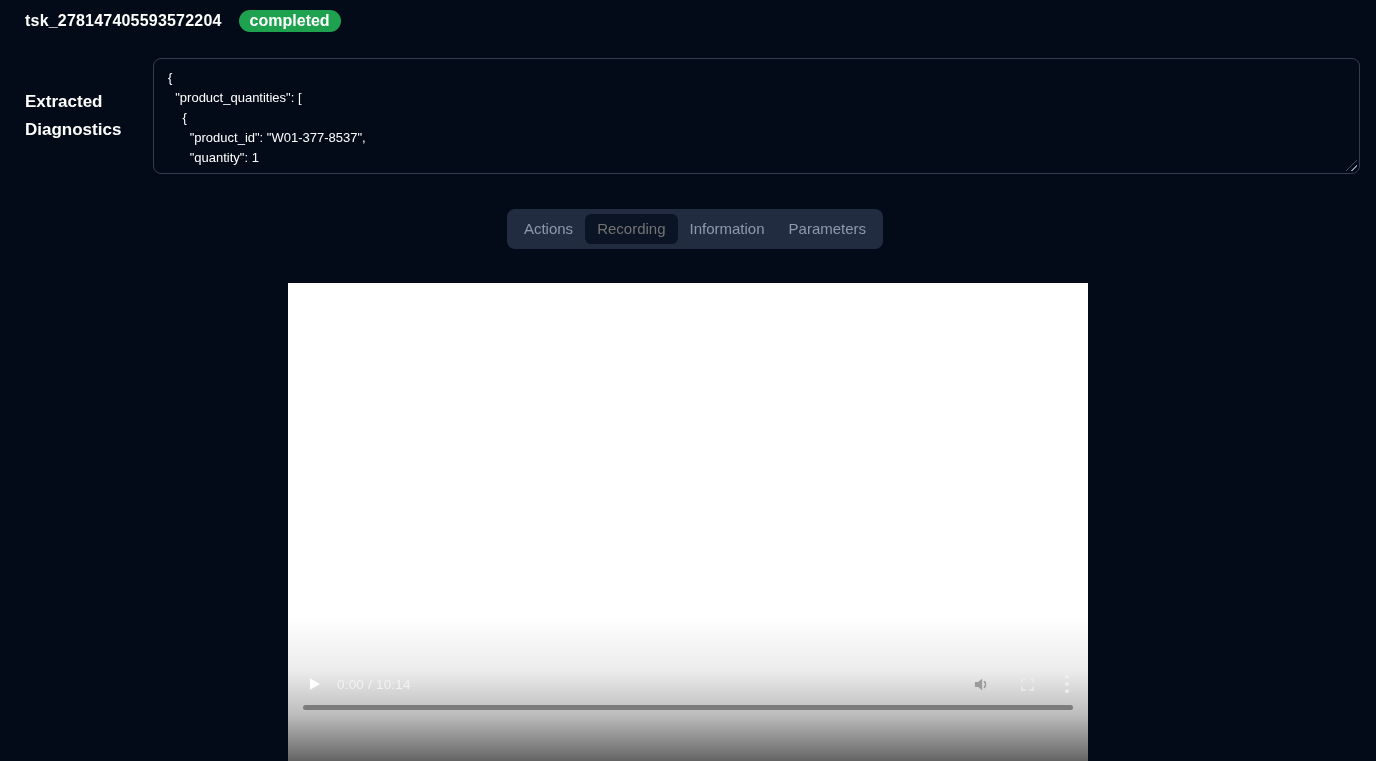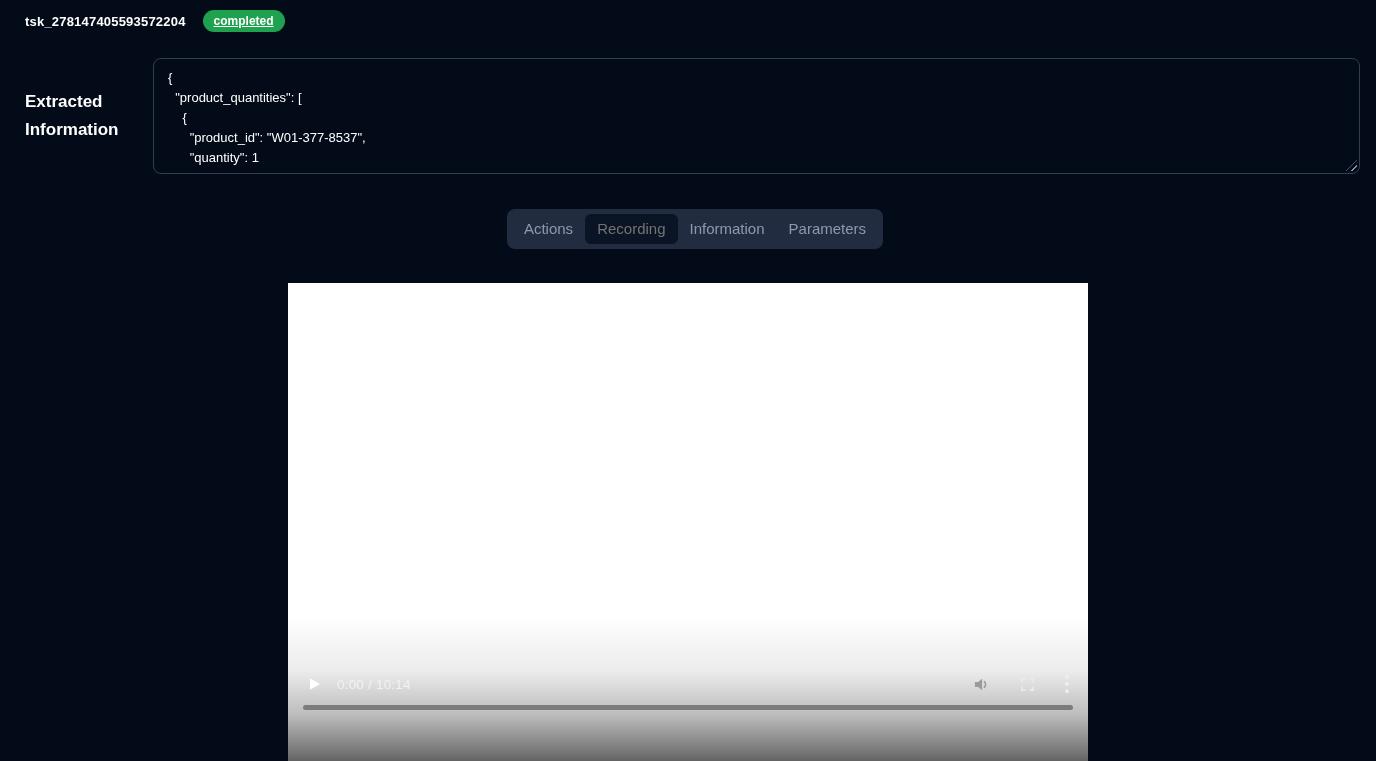--- a/index.html
+++ b/index.html
@@ -6,25 +6,25 @@
   html, body { width:1376px; height:761px; }
   body {
     background: var(--page-background, #040b18);
     color:#ffffff;
     font-family:"Liberation Sans", sans-serif;
     overflow:hidden;
   }
 
   
   .header { display:flex; align-items:center; gap:17px; padding:8px 0 0 25px; height:34px; }
-  .task-title { font-size:13px; font-weight:700; letter-spacing:.2px; }
+  .task-title { font-size:16px; font-weight:700; letter-spacing:.2px; }
   .status-badge {
     background: var(--badge-green, #1fa24f);
-    color:#fff; font-size:12px; font-weight:700;
-    padding:4px 11px; border-radius:999px; line-height:14px;text-decoration:underline;
+    color:#fff; font-size:16px; font-weight:700;
+    padding:4px 11px; border-radius:999px; line-height:14px;
   }
 
   
   .extract-row { display:flex; align-items:center; margin:24px 16px 0 25px; }
   .extract-label { flex:0 0 128px; width:128px; font-size:17px; font-weight:600; line-height:28px; }
   .extract-box { position:relative; flex:1; }
   .extract-input {
     display:block; width:100%; height:116px;
     background:transparent; color:#fff;
     border:1px solid var(--textarea-border, #333d52); border-radius:8px;
@@ -76,21 +76,21 @@
 </style>
 </head>
 <body>
 
 <div class="header">
   <div class="task-title">tsk_278147405593572204</div>
   <div class="status-badge">completed</div>
 </div>
 
 <div class="extract-row">
-  <div class="extract-label">Extracted Information</div>
+  <div class="extract-label">Extracted Diagnostics</div>
   <div class="extract-box">
     <textarea class="extract-input" spellcheck="false" style="">{
   "product_quantities": [
     {
       "product_id": "W01-377-8537",
       "quantity": 1
     }
   ]
 }</textarea>
     <div class="resize-grip"></div>

